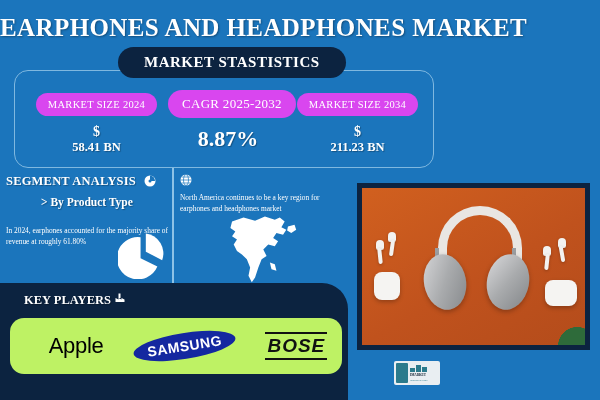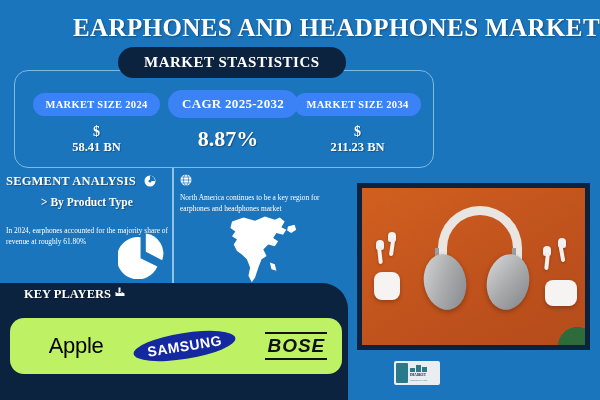--- a/index.html
+++ b/index.html
@@ -7,40 +7,40 @@
     width:600px; height:400px; overflow:hidden;
     background:#1b75bc;
     font-family:"Liberation Serif", serif;
     position:relative;
   }
   .stage { position:absolute; inset:0; }
 
   
   .title {
     position:absolute; top:14px; left:0; width:600px;
-    text-align:right; color:#ffffff;
+    text-align:left; color:#ffffff;
     font-size:25px; font-weight:bold; letter-spacing:.4px;
     text-shadow:1px 1px 2px rgba(0,0,0,.35);
   }
 
   
   .stats-frame {
     position:absolute; left:14px; top:70px; width:420px; height:98px;
     border:1.5px solid #7fb8e0; border-radius:14px;
   }
   .stats-badge {
     position:absolute; left:118px; top:47px;
     background:#0c2340; color:#fff; border-radius:18px;
     padding:7px 26px; font-size:15px; font-weight:bold;
     letter-spacing:.5px; z-index:3;
   }
   .stat-col { position:absolute; text-align:center; }
   .pill {
-    background:#3b82f6; color:#fff; border-radius:16px;
-    padding:6px 12px; font-size:10.5px; font-weight:bold;
+    background:#d946ef; color:#fff; border-radius:16px;
+    padding:6px 12px; font-size:10.5px; font-weight:normal;
     letter-spacing:.3px; display:inline-block; white-space:nowrap;
   }
   .pill.big { font-size:13px; padding:6px 14px; }
   .stat-val {
     color:#fff; font-weight:bold; margin-top:8px;
     font-size:12.5px; line-height:1.15;
     text-shadow:1px 1px 1px rgba(0,0,0,.3);
   }
   .stat-val .cur { display:block; font-size:14px; }
   .stat-val.cagr { font-size:22px; }
@@ -112,21 +112,21 @@
     position:absolute; right:-6px; bottom:-8px; width:46px; height:34px;
     background:radial-gradient(circle at 70% 80%, #2e6b3a 0%, #2e6b3a 45%, transparent 46%);
   }
 
   
   .kp-panel {
     position:absolute; left:-14px; top:283px; width:362px; height:130px;
     background:#0c2340; border-radius:0 26px 0 0;
   }
   .kp-head {
-    position:absolute; left:24px; top:286px;
+    position:absolute; left:24px; top:292px;
     color:#fff; font-weight:bold; font-size:12.5px;
     display:flex; align-items:center; gap:3px;
     text-shadow:1px 1px 1px rgba(0,0,0,.3);
   }
   .kp-card {
     position:absolute; left:10px; top:318px; width:332px; height:56px;
     background:#bef264; border-radius:14px;
     display:flex; align-items:center; justify-content:space-around;
   }
   .brand { display:flex; align-items:center; }

